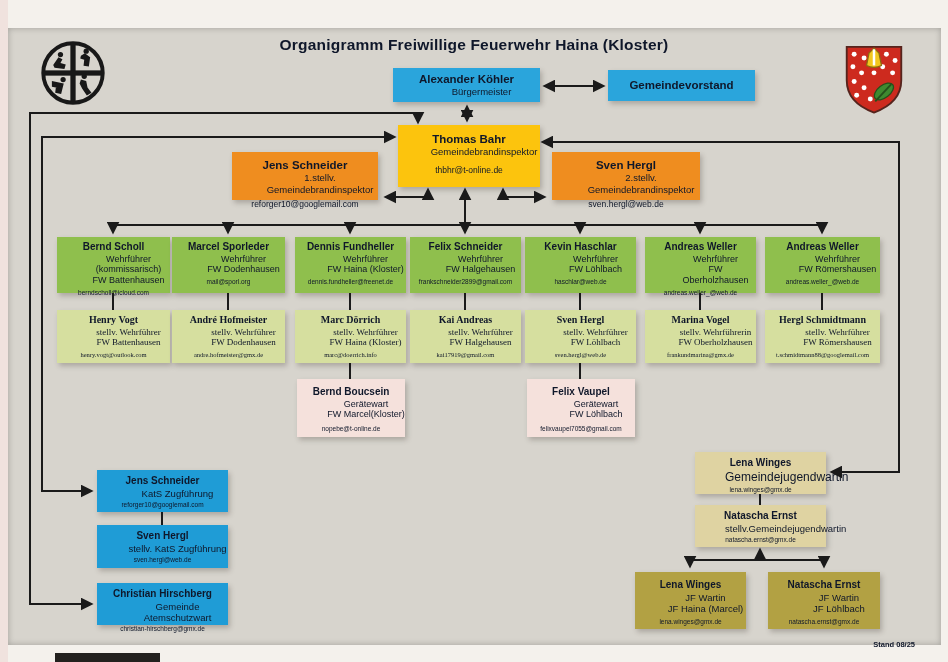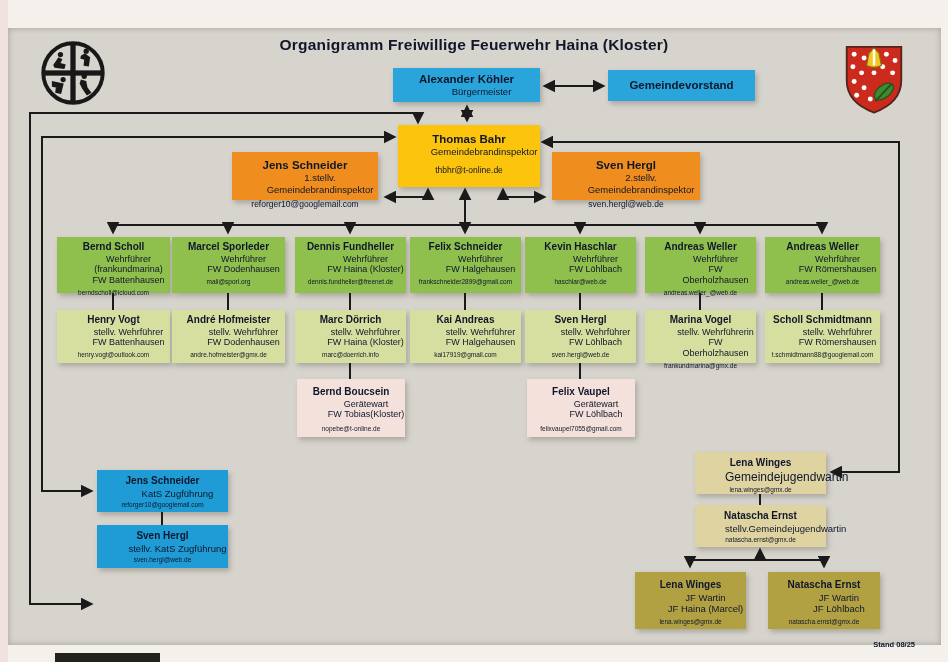--- a/index.html
+++ b/index.html
@@ -18,21 +18,21 @@
   .rl{font-size:9px;line-height:1.2;padding-left:30px;}
   .em{font-size:6.5px;margin-top:3px;}
   .big .nm{font-size:11.5px;}
   .big .rl{font-size:9.5px;}
   .big .em{font-size:8.5px;margin-top:4px;}
   .c-blue{background:#2aa5dc;}
   .c-kats{background:#1f9cd6;}
   .c-yellow{background:#fcc40d;}
   .c-orange{background:#ef8d1f;}
   .c-green{background:#8fbf4d;}
-  .c-lgreen{background:#d6df9f;}
+  .c-lgreen{background:#d6df9f;font-family:Liberation Serif, serif;}
   .c-pink{background:#f5e1dc;}
   .c-tan{background:#dfd3a2;}
   .c-gold{background:#b2a143;}
   .center-v{display:flex;align-items:center;justify-content:center;padding-top:0;}
   svg.wires{position:absolute;left:0;top:0;pointer-events:none;}
   .logo{position:absolute;}
 </style>
 </head>
 <body>
 
@@ -103,21 +103,21 @@
   </div>
 
   <div class="card c-orange big" style="left:552px;top:152px;width:148px;height:48px;padding-top:6px">
     <div class="nm">Sven Hergl</div>
     <div class="rl">2.stellv. Gemeindebrandinspektor</div>
     <div class="em">sven.hergl@web.de</div>
   </div>
 
   <div class="card c-green" style="left:57px;top:237px;width:113px;height:56px">
     <div class="nm">Bernd Scholl</div>
-    <div class="rl">Wehrführer (frankundmarina)</div>
+    <div class="rl">Wehrführer (kommissarisch)</div>
     <div class="rl">FW Battenhausen</div>
     <div class="em">berndscholl@icloud.com</div>
   </div>
   <div class="card c-green" style="left:172px;top:237px;width:113px;height:56px">
     <div class="nm">Marcel Sporleder</div>
     <div class="rl">Wehrführer</div>
     <div class="rl">FW Dodenhausen</div>
     <div class="em">mail@sporl.org</div>
   </div>
   <div class="card c-green" style="left:295px;top:237px;width:111px;height:56px">
@@ -181,48 +181,53 @@
     <div class="rl">FW Löhlbach</div>
     <div class="em">sven.hergl@web.de</div>
   </div>
   <div class="card c-lgreen" style="left:645px;top:310px;width:111px;height:53px">
     <div class="nm">Marina Vogel</div>
     <div class="rl">stellv. Wehrführerin</div>
     <div class="rl">FW Oberholzhausen</div>
     <div class="em">frankundmarina@gmx.de</div>
   </div>
   <div class="card c-lgreen" style="left:765px;top:310px;width:115px;height:53px">
-    <div class="nm">Scholl Schmidtmann</div>
+    <div class="nm">Hergl Schmidtmann</div>
     <div class="rl">stellv. Wehrführer</div>
     <div class="rl">FW Römershausen</div>
     <div class="em">t.schmidtmann88@googlemail.com</div>
   </div>
 
   <div class="card c-pink" style="left:297px;top:379px;width:108px;height:58px;padding-top:7px">
     <div class="nm">Bernd Boucsein</div>
     <div class="rl">Gerätewart</div>
-    <div class="rl">FW Tobias(Kloster)</div>
+    <div class="rl">FW Marcel(Kloster)</div>
     <div class="em" style="margin-top:5px">nopebe@t-online.de</div>
   </div>
   <div class="card c-pink" style="left:527px;top:379px;width:108px;height:58px;padding-top:7px">
     <div class="nm">Felix Vaupel</div>
     <div class="rl">Gerätewart</div>
     <div class="rl">FW Löhlbach</div>
     <div class="em" style="margin-top:5px">felixvaupel7055@gmail.com</div>
   </div>
 
   <div class="card c-kats" style="left:97px;top:470px;width:131px;height:42px;padding-top:5px">
     <div class="nm">Jens Schneider</div>
     <div class="rl" style="font-size:9.5px">KatS Zugführung</div>
     <div class="em" style="margin-top:2px">reforger10@googlemail.com</div>
   </div>
   <div class="card c-kats" style="left:97px;top:525px;width:131px;height:43px;padding-top:5px">
     <div class="nm">Sven Hergl</div>
     <div class="rl" style="font-size:9.5px">stellv. KatS Zugführung</div>
     <div class="em" style="margin-top:2px">sven.hergl@web.de</div>
+  </div>
+  <div class="card c-kats" style="left:97px;top:583px;width:131px;height:42px;padding-top:5px">
+    <div class="nm">Christian Hirschberg</div>
+    <div class="rl" style="font-size:9.5px">Gemeinde Atemschutzwart</div>
+    <div class="em" style="margin-top:2px">christian-hirschberg@gmx.de</div>
   </div>
 
   <div class="card c-tan" style="left:695px;top:452px;width:131px;height:42px;padding-top:5px">
     <div class="nm">Lena Winges</div>
     <div class="rl" style="font-size:12px">Gemeindejugendwartin</div>
     <div class="em" style="margin-top:2px">lena.winges@gmx.de</div>
   </div>
   <div class="card c-tan" style="left:695px;top:505px;width:131px;height:42px;padding-top:5px">
     <div class="nm">Natascha Ernst</div>
     <div class="rl" style="font-size:9.5px">stellv.Gemeindejugendwartin</div>

